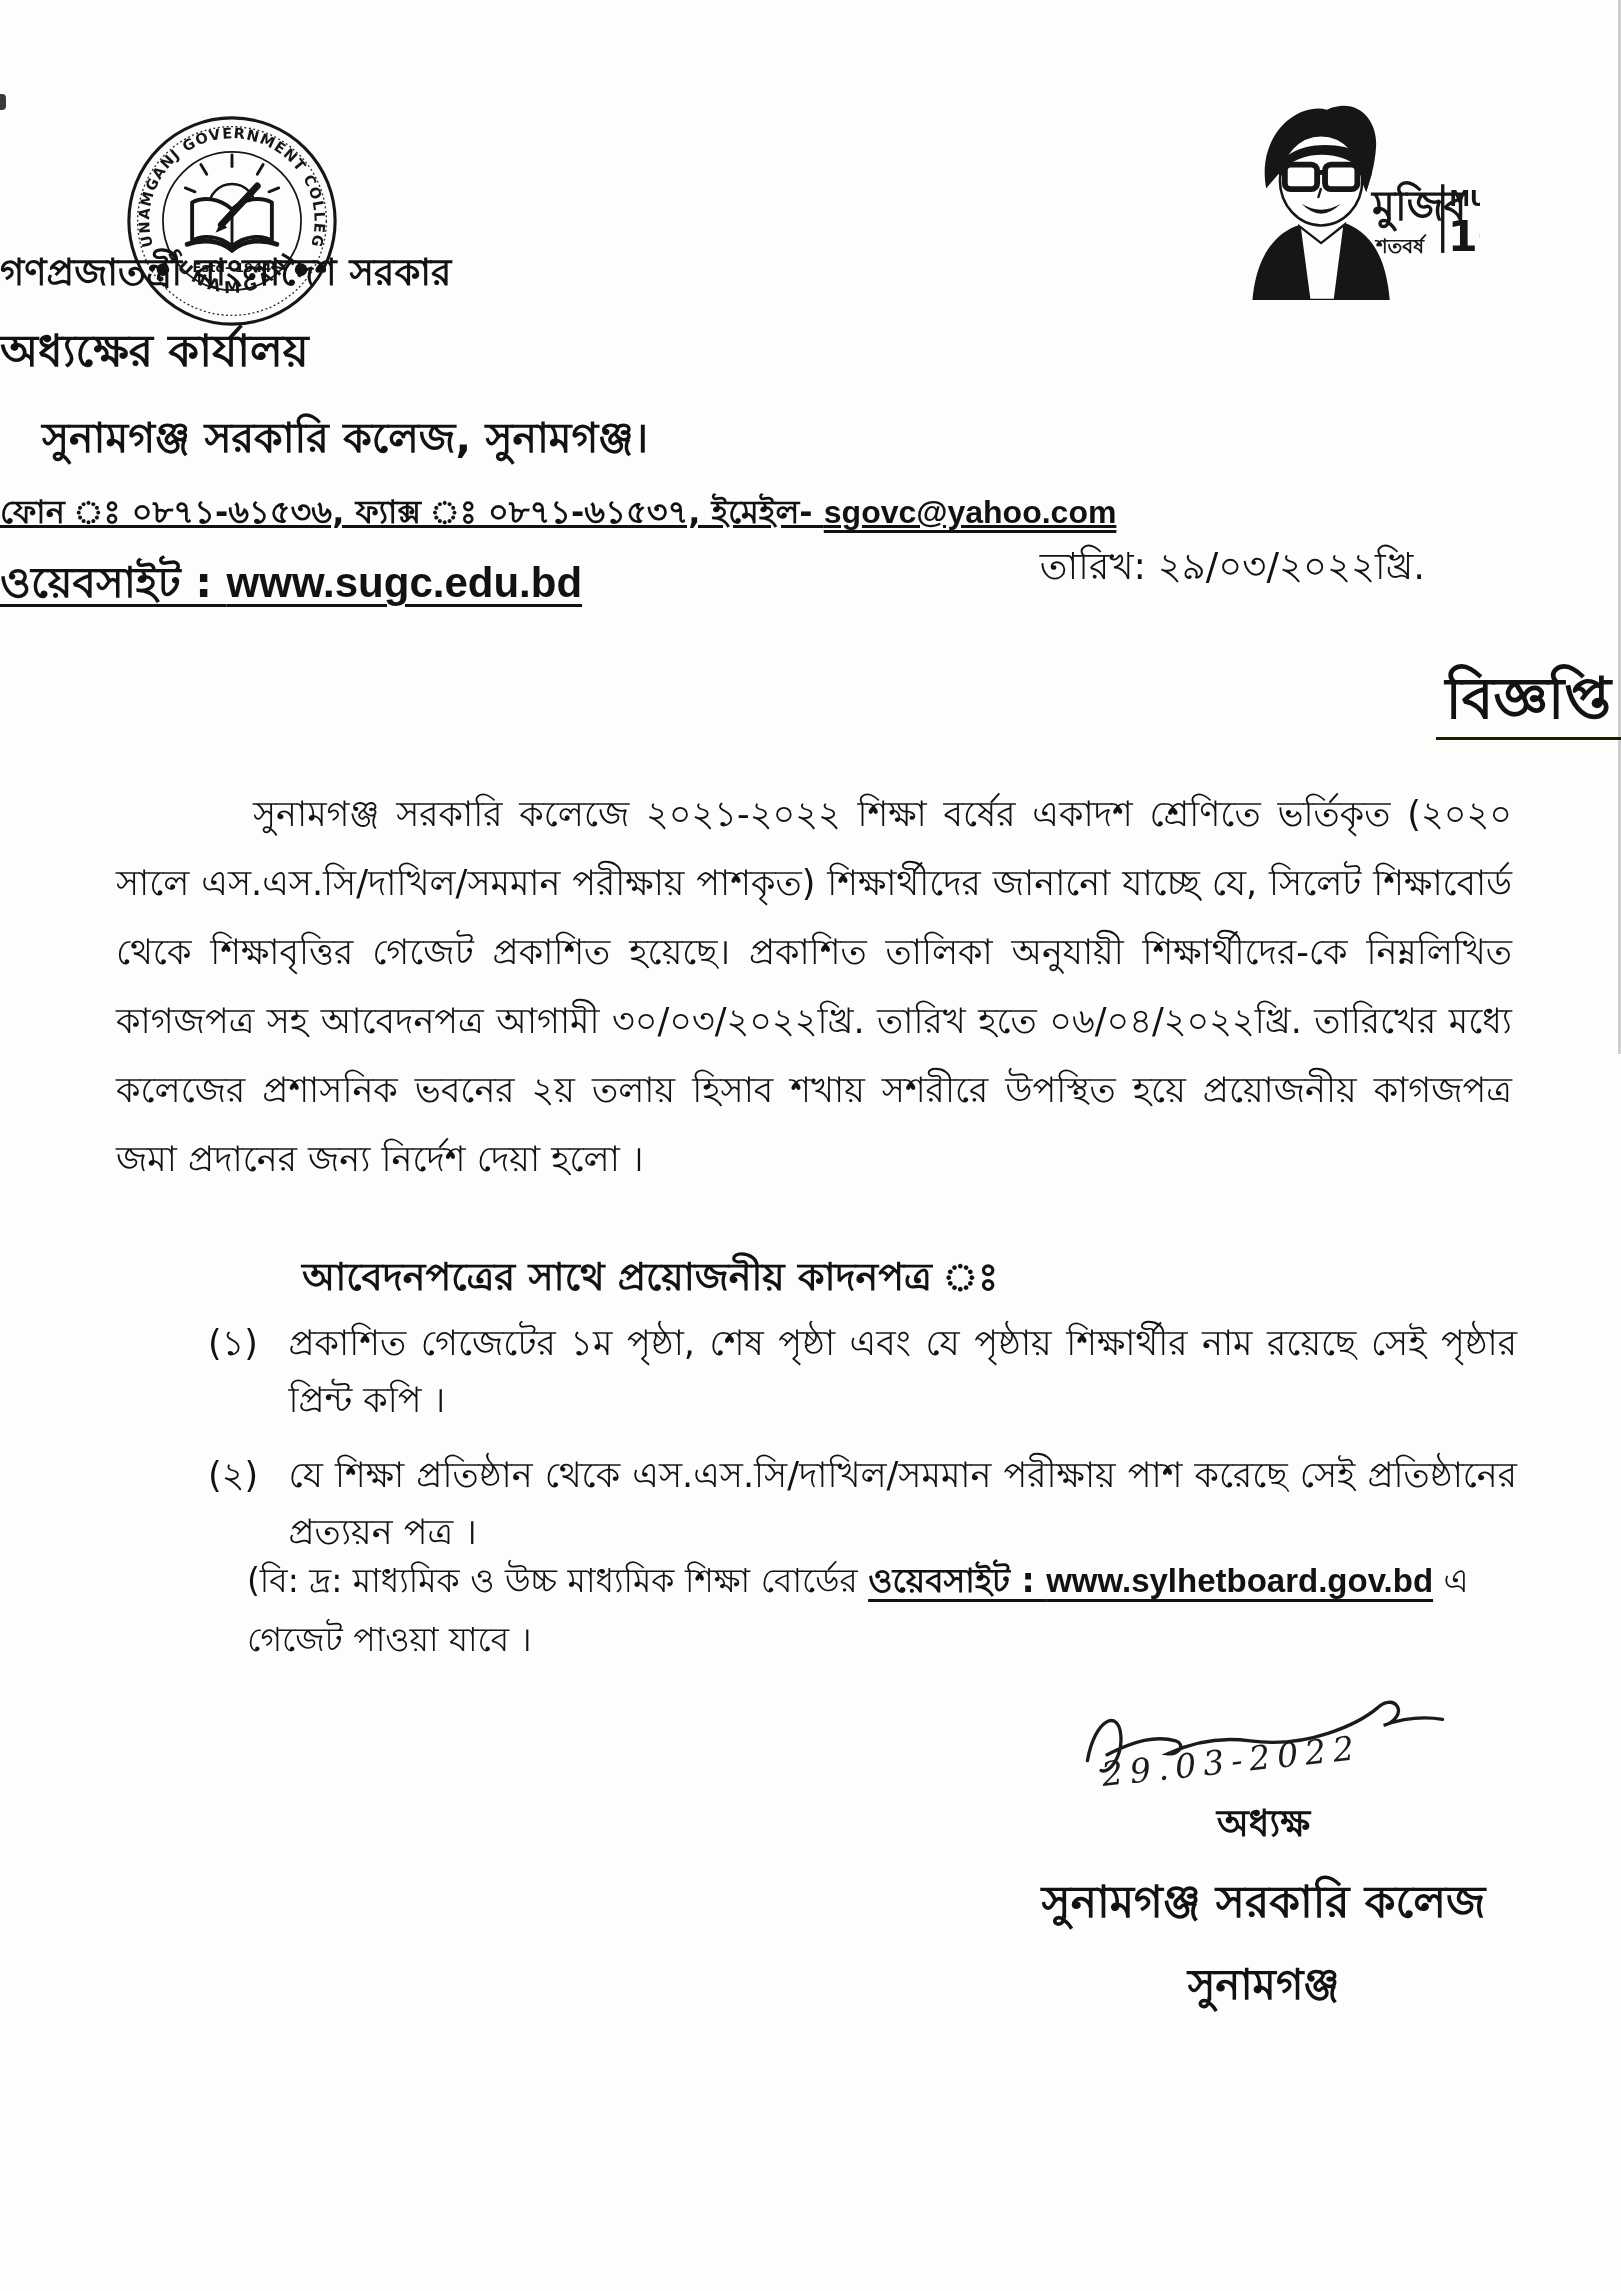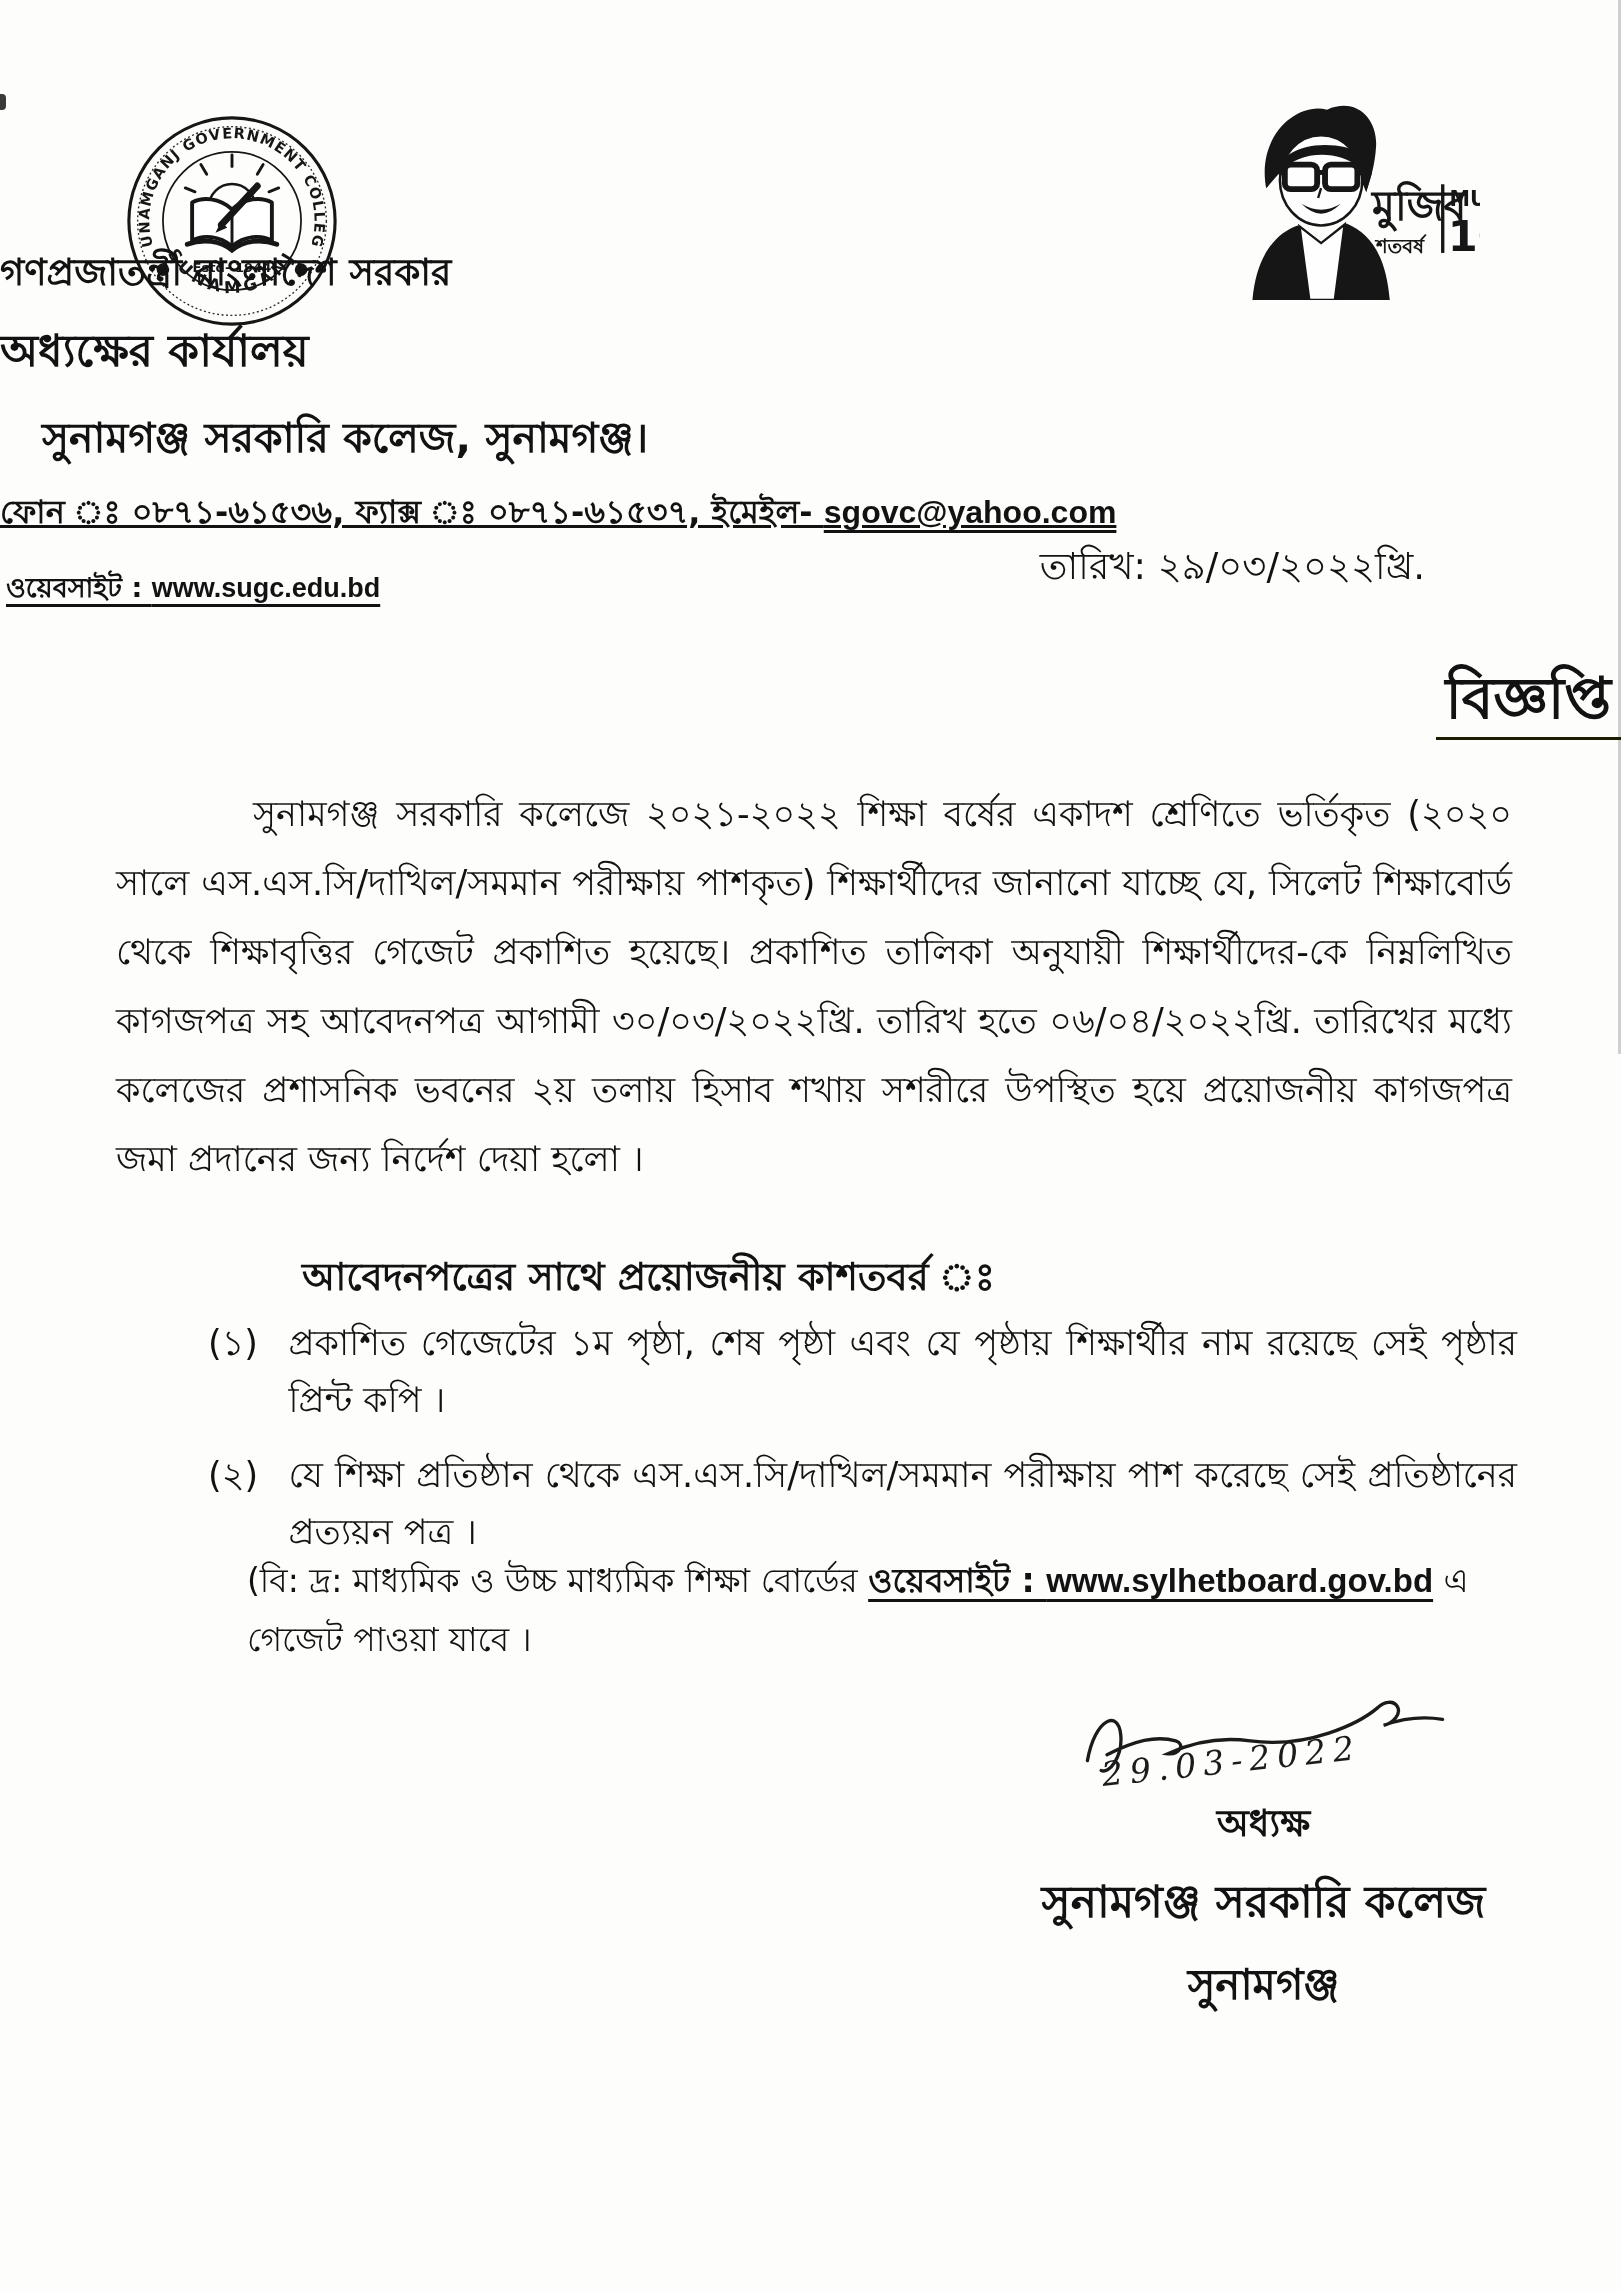--- a/index.html
+++ b/index.html
@@ -19,21 +19,21 @@
   
   .seal { position:absolute; left:125px; top:114px; width:214px; height:214px; }
   .mujib { position:absolute; left:1223px; top:94px; width:257px; height:206px; }
 
   
   .letterhead { position:absolute; left:0; right:0; top:243px; text-align:left; }
   .h-line1 { font-size:37px; font-weight:bold; }
   .h-line2 { font-size:44px; font-weight:bold; margin-top:11.8px; }
   .h-line3 { font-size:41px; font-weight:bold; margin-top:15.7px;padding-left:42px; }
   .h-line4 { font-size:32px; font-weight:bold; margin-top:11.8px;text-decoration:underline; }
-  .h-line5 { font-size:27px; font-weight:bold; margin-top:26px;padding-left:6px; }
+  .h-line5 { font-size:42px; font-weight:bold; margin-top:9px; }
   .latin { font-family:"Liberation Sans", sans-serif; }
   .u { text-decoration:underline; text-decoration-thickness:2.9px; text-underline-offset:6.9px; }
 
   .date-line {
     position:absolute; top:537px; right:196px;
     font-size:37px; font-weight:500;text-align:right;
   }
 
   
   .notice-title { position:absolute; top:655px; left:16px; right:0; text-align:right; }
@@ -152,21 +152,21 @@
   </div>
 
   <div class="date-line">তারিখ: ২৯/০৩/২০২২খ্রি.</div>
 
   <div class="notice-title">
     <span>বিজ্ঞপ্তি</span>
   </div>
 
   <p class="body-par">সুনামগঞ্জ সরকারি কলেজে ২০২১-২০২২ শিক্ষা বর্ষের একাদশ শ্রেণিতে ভর্তিকৃত (২০২০ সালে এস.এস.সি/দাখিল/সমমান পরীক্ষায় পাশকৃত)  শিক্ষার্থীদের জানানো যাচ্ছে যে, সিলেট শিক্ষাবোর্ড থেকে শিক্ষাবৃত্তির গেজেট প্রকাশিত হয়েছে।  প্রকাশিত  তালিকা অনুযায়ী শিক্ষার্থীদের-কে নিম্নলিখিত কাগজপত্র সহ আবেদনপত্র আগামী ৩০/০৩/২০২২খ্রি. তারিখ হতে  ০৬/০৪/২০২২খ্রি. তারিখের মধ্যে কলেজের প্রশাসনিক ভবনের ২য় তলায় হিসাব শখায় সশরীরে উপস্থিত হয়ে প্রয়োজনীয় কাগজপত্র জমা প্রদানের জন্য নির্দেশ দেয়া হলো  ।</p>
 
-  <div class="req-heading">আবেদনপত্রের সাথে প্রয়োজনীয় কাশতবর্র ঃ</div>
+  <div class="req-heading">আবেদনপত্রের সাথে প্রয়োজনীয় কাদনপত্র ঃ</div>
 
   <div class="req-list">
     <div class="req-item">
       <span class="req-num">(১)</span>
       <span class="req-text">প্রকাশিত গেজেটের ১ম পৃষ্ঠা, শেষ পৃষ্ঠা এবং যে পৃষ্ঠায় শিক্ষার্থীর নাম রয়েছে সেই পৃষ্ঠার প্রিন্ট কপি ।</span>
     </div>
     <div class="req-item">
       <span class="req-num">(২)</span>
       <span class="req-text">যে শিক্ষা প্রতিষ্ঠান থেকে এস.এস.সি/দাখিল/সমমান পরীক্ষায় পাশ করেছে সেই প্রতিষ্ঠানের প্রত্যয়ন পত্র ।</span>
     </div>

